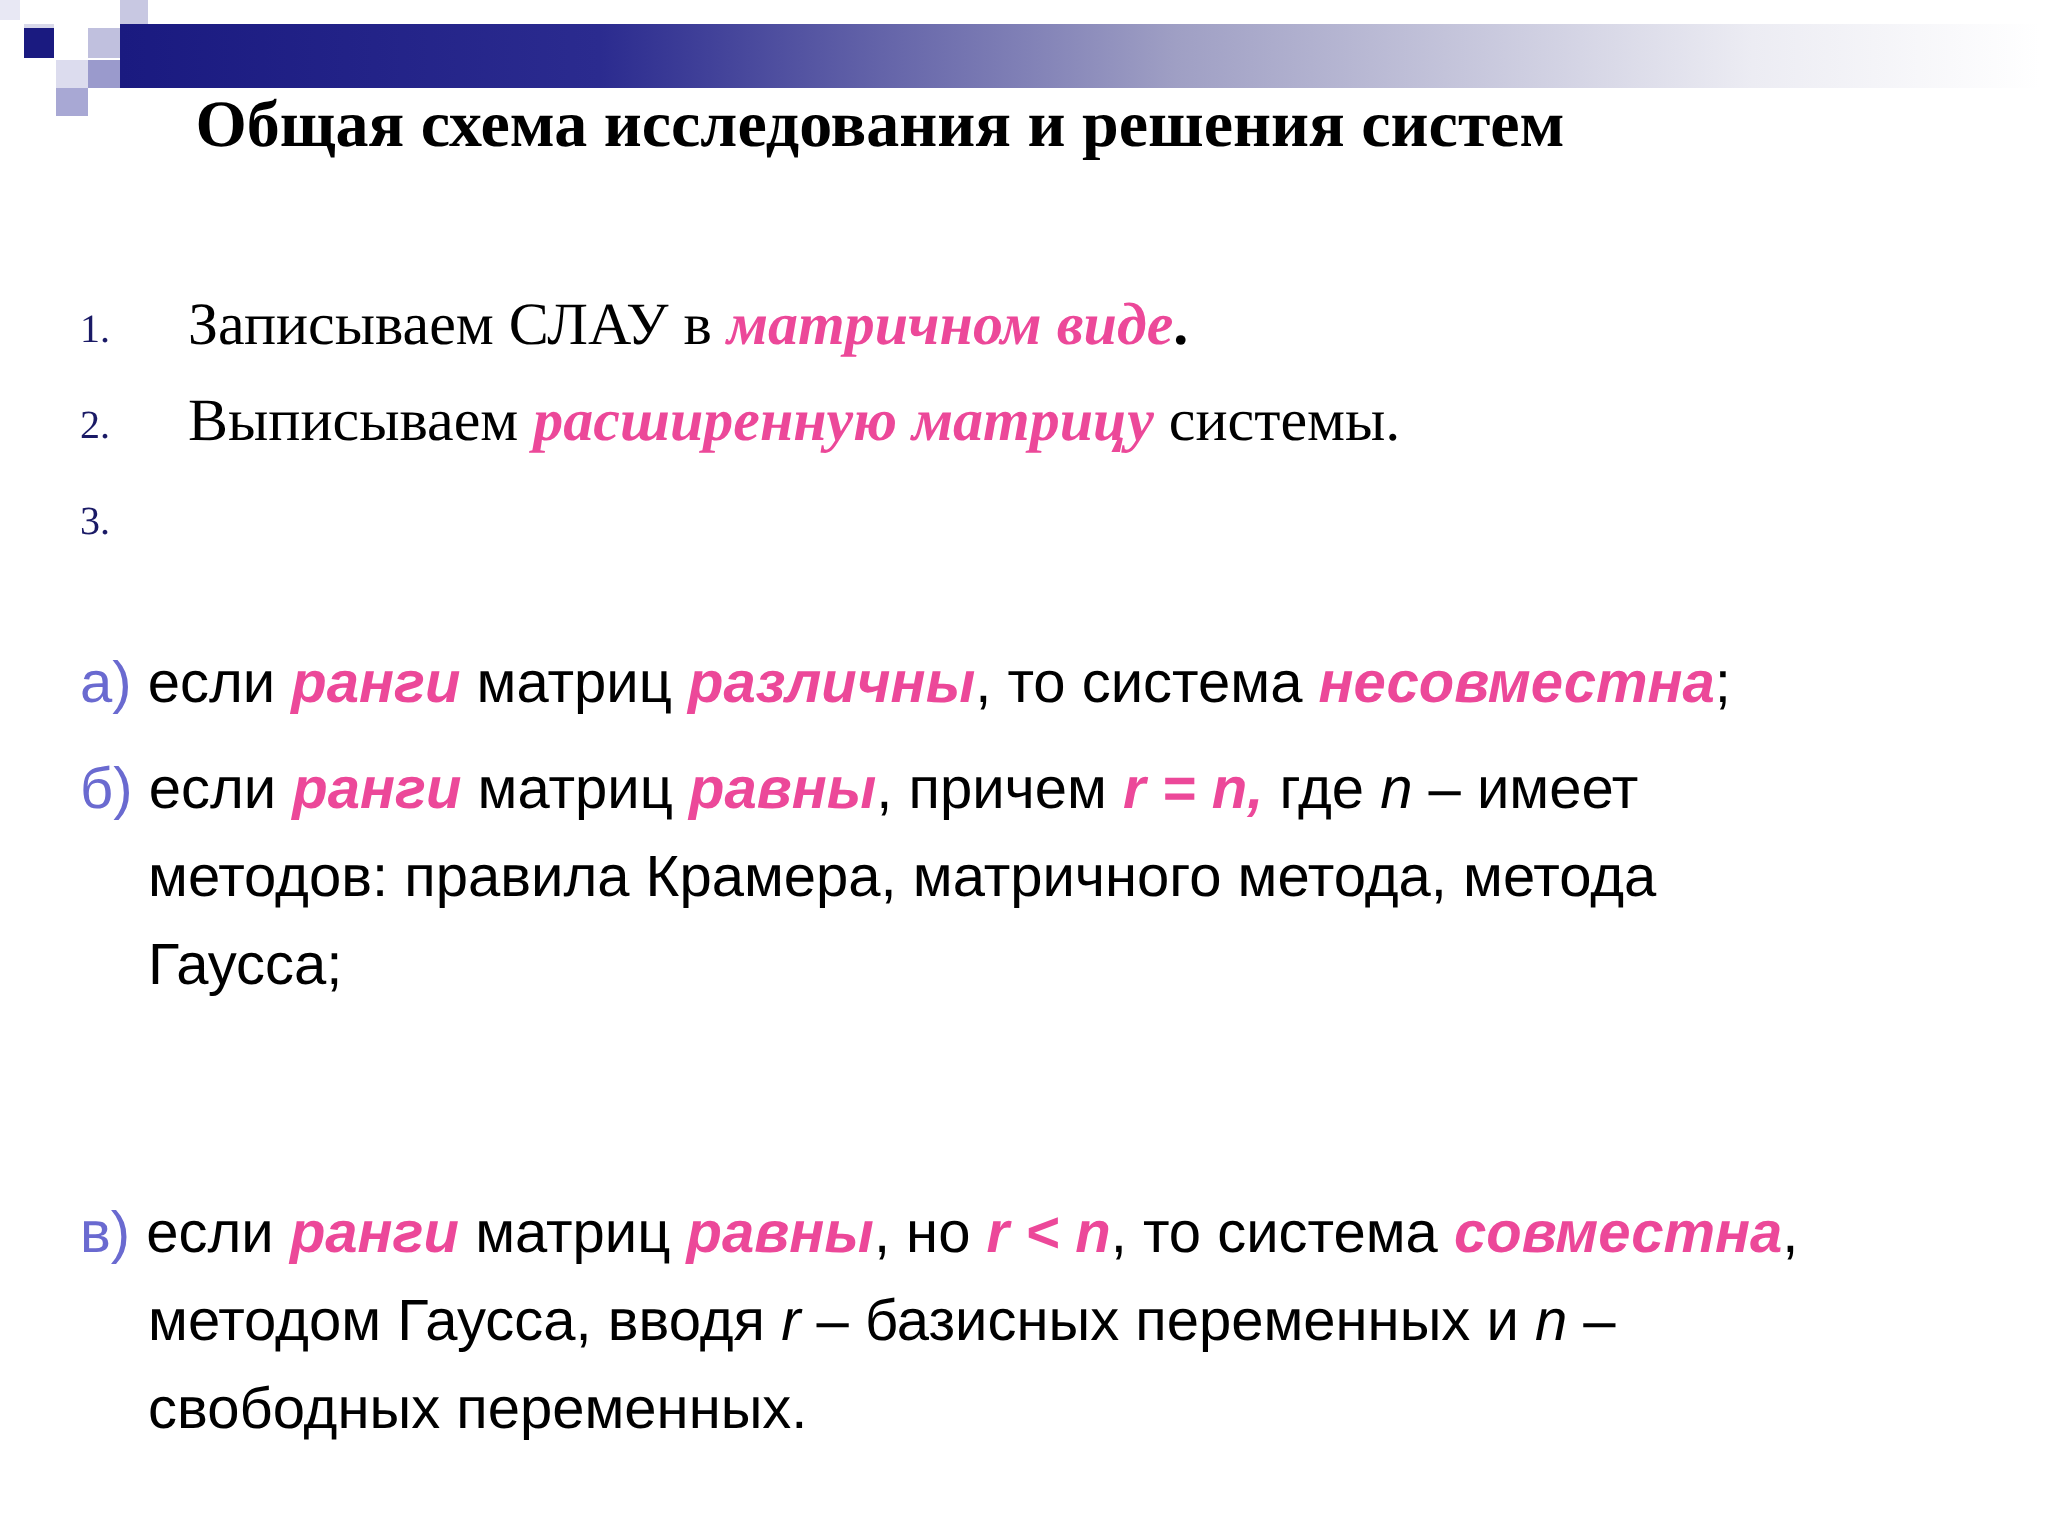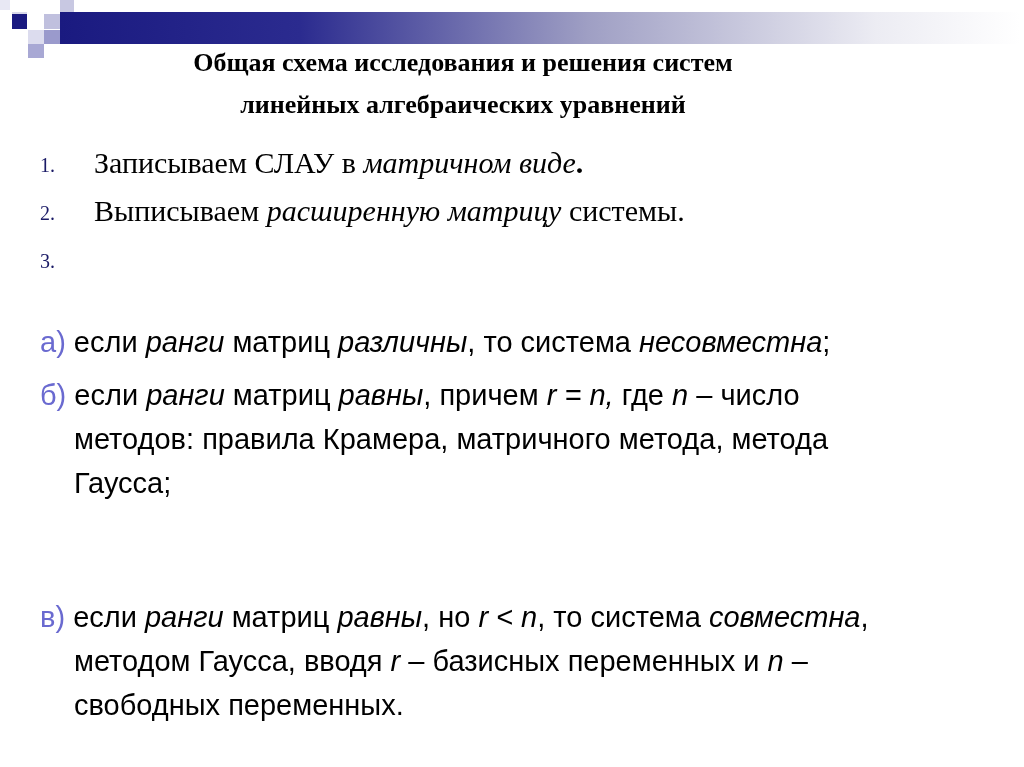--- a/index.html
+++ b/index.html
@@ -1,24 +1,24 @@
 <!DOCTYPE html>
 <html><head>
 <meta charset="utf-8">
 <style>
   html, body { margin:0; padding:0; background:#fff; }
   body { width:1024px; height:767px; position:relative; overflow:hidden; font-family:"Liberation Serif", serif; color:#000; }
   .bar { position:absolute; left:60px; top:12px; width:960px; height:32px; background:linear-gradient(to right,#1a1a80 0%, #2b2b8f 25%, #9f9fc4 55%, #ececf3 85%, #ffffff 100%); }
   .sq { position:absolute; }
-  .title { position:absolute; left:0; width:880px; top:42px; text-align:center; font-weight:bold; font-size:26px; line-height:42px;margin-left:23px; }
+  .title { position:absolute; left:0; width:880px; top:42px; text-align:center; font-weight:bold; font-size:33px; line-height:42px; }
   .list { position:absolute; left:40px; top:140px; width:960px; }
   .row { position:relative; font-size:30px; line-height:46px; }
   .num { position:absolute; left:0; font-size:20px; color:#1a1a66; }
   .txt { position:absolute; left:54px; white-space:nowrap; }
-  .blue { color:#000000; font-style:italic; font-weight:normal; }
+  .blue { color:#ec4899; font-style:italic; font-weight:bold; }
   .para { position:absolute; left:40px; font-family:"Liberation Sans Narrow","Liberation Sans", sans-serif; font-size:29px; line-height:44px; transform-origin:left top;margin-top:23px; }
   .para .lab { color:#6a6ad0; }
   .para .line { white-space:nowrap; }
   .para .ind { padding-left:34px; }
   .u { }
   .it { font-style:italic; }
 </style>
 </head>
 <body>
 
@@ -28,21 +28,20 @@
 <div class="sq" style="left:12px;top:14px;width:15px;height:15px;background:#1a1a80;"></div>
 <div class="sq" style="left:28px;top:14px;width:16px;height:15px;background:#ffffff;"></div>
 <div class="sq" style="left:44px;top:14px;width:16px;height:15px;background:#c0c0de;"></div>
 <div class="sq" style="left:28px;top:30px;width:16px;height:14px;background:#dcdcee;"></div>
 <div class="sq" style="left:44px;top:30px;width:16px;height:14px;background:#9a9acc;"></div>
 <div class="sq" style="left:28px;top:44px;width:16px;height:14px;background:#a8a8d4;"></div>
 <div class="sq" style="left:0px;top:0px;width:10px;height:10px;background:#e8e8f4;"></div>
 
 <div class="title">
   <div>Общая схема исследования и решения систем</div>
-  <div>линейных алгебраических уравнений</div>
 </div>
 
 <div class="list">
   <div class="row" style="height:48px;">
     <span class="num" style="top:2px;">1.</span>
     <span class="txt"><span>Записываем СЛАУ в </span><span class="blue">матричном виде</span><span style="font-weight:bold">.</span></span>
   </div>
   <div class="row" style="height:48px;">
     <span class="num" style="top:2px;">2.</span>
     <span class="txt"><span>Выписываем </span><span class="blue">расширенную матрицу</span><span> системы.</span></span>
@@ -52,21 +51,21 @@
   </div>
 </div>
 
 <div class="para" style="top:297px;">
   <div class="line">
     <span class="lab">а)</span><span> если </span><span class="blue">ранги</span><span> матриц </span><span class="blue">различны</span><span>, то система </span><span class="blue">несовместна</span><span>;</span>
   </div>
 </div>
 
 <div class="para" style="top:350px;">
-  <div class="line"><span class="lab">б)</span><span> если </span><span class="blue">ранги</span><span> матриц </span><span class="blue">равны</span><span>, причем </span><span class="blue">r = n,</span><span> где </span><span class="it">n</span><span> – число</span></div>
+  <div class="line"><span class="lab">б)</span><span> если </span><span class="blue">ранги</span><span> матриц </span><span class="blue">равны</span><span>, причем </span><span class="blue">r = n,</span><span> где </span><span class="it">n</span><span> – имеет</span></div>
   <div class="line ind"><span>методов: </span><span class="u">правила Крамера, матричного метода, метода</span></div>
   <div class="line ind"><span class="u">Гаусса;</span></div>
 </div>
 
 <div class="para" style="top:572px;">
   <div class="line"><span class="lab">в)</span><span> если </span><span class="blue">ранги</span><span> матриц </span><span class="blue">равны</span><span>, но </span><span class="blue">r &lt; n</span><span>, то система </span><span class="blue">совместна</span><span>,</span></div>
   <div class="line ind"><span class="u">методом Гаусса</span><span>, вводя </span><span class="it">r</span><span> – базисных переменных и  </span><span class="it">n</span><span> –</span></div>
   <div class="line ind"><span>свободных переменных.</span></div>
 </div>
 

